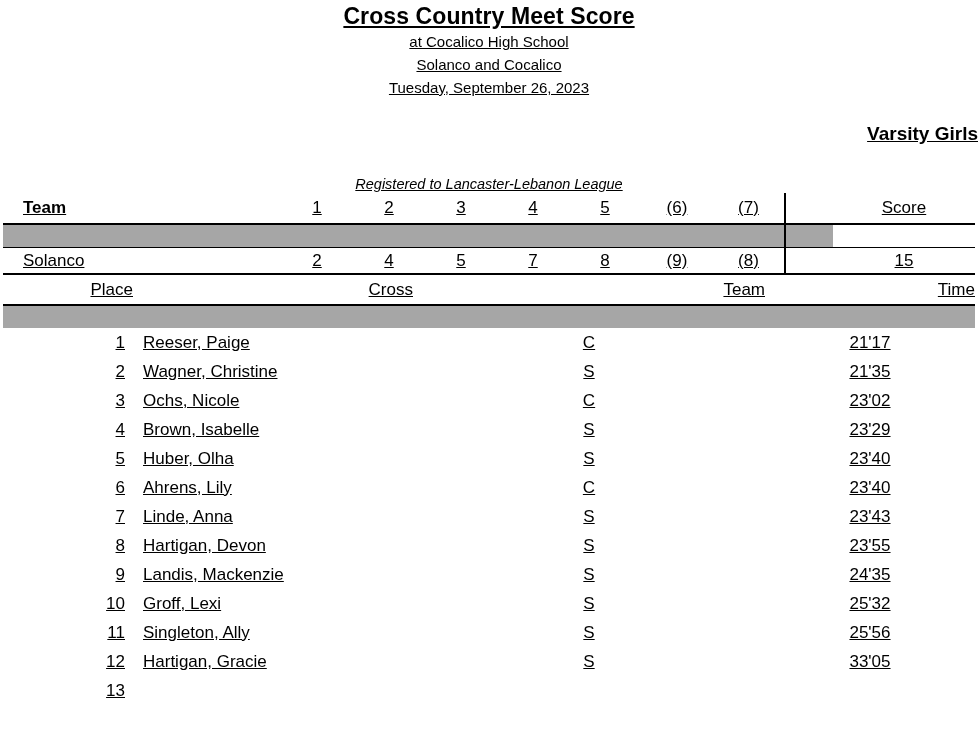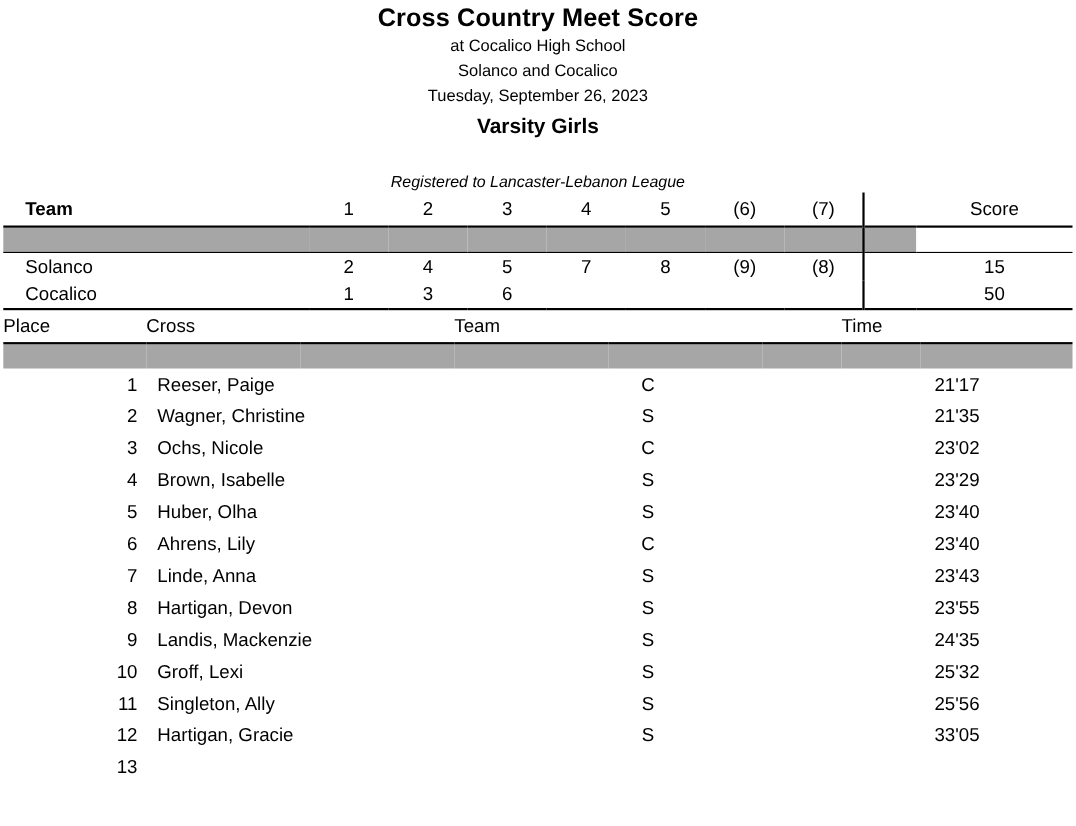--- a/index.html
+++ b/index.html
@@ -11,20 +11,21 @@
     width: 978px;
     height: 751px;
     font-family: "Liberation Sans", sans-serif;
     color: #000000;
     overflow: hidden;
   }
   .page {
     position: relative;
     width: 978px;
     height: 653px;
+    text-decoration: underline;
   }
 
   
   .header {
     text-align: center;
     padding-top: 2px;
   }
   .meet-title {
     font-size: 23px;
     font-weight: bold;
@@ -32,21 +33,22 @@
     letter-spacing: 0.1px;
   }
   .sub-line {
     font-size: 15px;
     line-height: 23px;
   }
   .division {
     font-size: 19px;
     font-weight: bold;
     line-height: 30px;
-    margin-top: 2px;
+    margin-top: 20px;
+    text-align: right;
   }
   .registered {
     font-size: 14.5px;
     font-style: italic;
     text-align: center;
     margin-top: 26px;
     line-height: 18px;
   }
 
   
@@ -97,21 +99,21 @@
   }
   td.name-col { text-align: left; padding-left: 20px; }
   td.num { text-align: center; }
   td.score-col { text-align: center; }
   .vline { border-left: 2px solid #000; }
 
   
   .res-head td {
     height: 29px;
     font-size: 17px;
-    text-align: left;
+    text-align: right;
   }
   .res-row td {
     height: 29px;
     font-size: 17px;
   }
   td.place { text-align: right; padding-right: 8px; width: 96px; }
   td.runner { text-align: left; padding-left: 10px; }
   td.team-letter { text-align: center; }
   td.time { text-align: center; }
 </style>
@@ -183,32 +185,20 @@
       <td class="num">2</td>
       <td class="num">4</td>
       <td class="num">5</td>
       <td class="num">7</td>
       <td class="num">8</td>
       <td class="num">(9)</td>
       <td class="num">(8)</td>
       <td class="vline"></td>
       <td class="score-col">15</td>
     </tr>
-    <tr class="team-row">
-      <td class="name-col">Cocalico</td>
-      <td class="num">1</td>
-      <td class="num">3</td>
-      <td class="num">6</td>
-      <td class="num"></td>
-      <td class="num"></td>
-      <td class="num"></td>
-      <td class="num"></td>
-      <td class="vline"></td>
-      <td class="score-col">50</td>
-    </tr>
     <tr class="rule-row">
       <td class="hr-thick" colspan="8"></td>
       <td class="hr-thick vline"></td>
       <td class="hr-thick"></td>
     </tr>
   </tbody>
     </table>
 
   <table>
     <colgroup>

